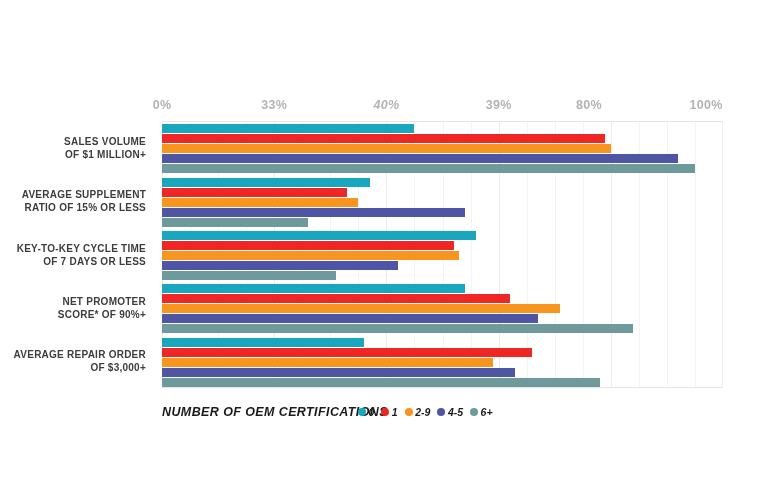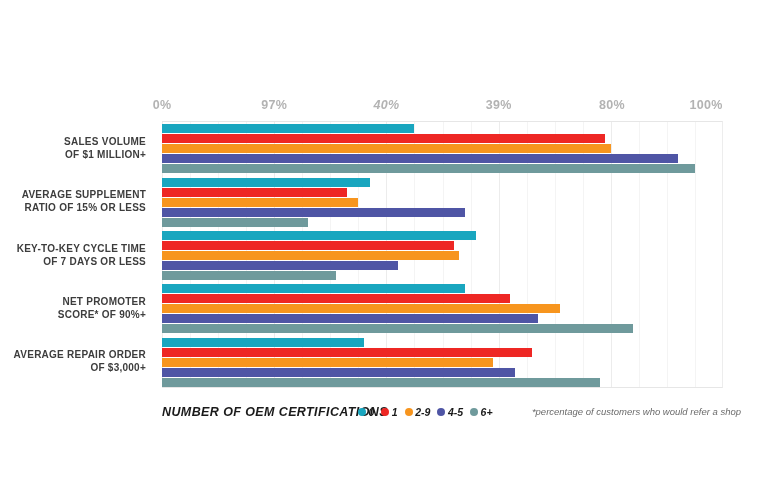--- a/index.html
+++ b/index.html
@@ -157,24 +157,24 @@
     font-family: "Liberation Sans", sans-serif;
   }
 </style>
 </head>
 <body>
 
 <div class="chart-root">
 
   <div class="x-axis-labels">
       <div class="x-tick-label" style="left: 0px;">0%</div>
-      <div class="x-tick-label" style="left: 112.2px;">97%</div>
+      <div class="x-tick-label" style="left: 112.2px;">33%</div>
       <div class="x-tick-label" style="left: 224.4px; font-style: italic;">40%</div>
       <div class="x-tick-label" style="left: 336.6px;">39%</div>
-      <div class="x-tick-label" style="left: 450px;">80%</div>
+      <div class="x-tick-label" style="left: 427px;">80%</div>
       <div class="x-tick-label" style="left: 544px;">100%</div>
     </div>
 
   <div class="y-axis-labels">
       <div class="y-cat-label" style="top: 13.7px;">
         <div>SALES VOLUME</div>
         <div>OF $1 MILLION+</div>
       </div>
       <div class="y-cat-label" style="top: 67.1px;">
         <div>AVERAGE SUPPLEMENT</div>
@@ -325,15 +325,14 @@
           <span class="legend-dot" style="background: rgb(79, 85, 165);"></span>
           <span class="legend-label">4-5</span>
         </div>
         <div class="legend-item">
           <span class="legend-dot" style="background: rgb(111, 154, 156);"></span>
           <span class="legend-label">6+</span>
         </div>
       </div>
   </div>
 
-  <div class="footnote">*percentage of customers who would refer a shop</div>
 
 </div>
 
 </body></html>

